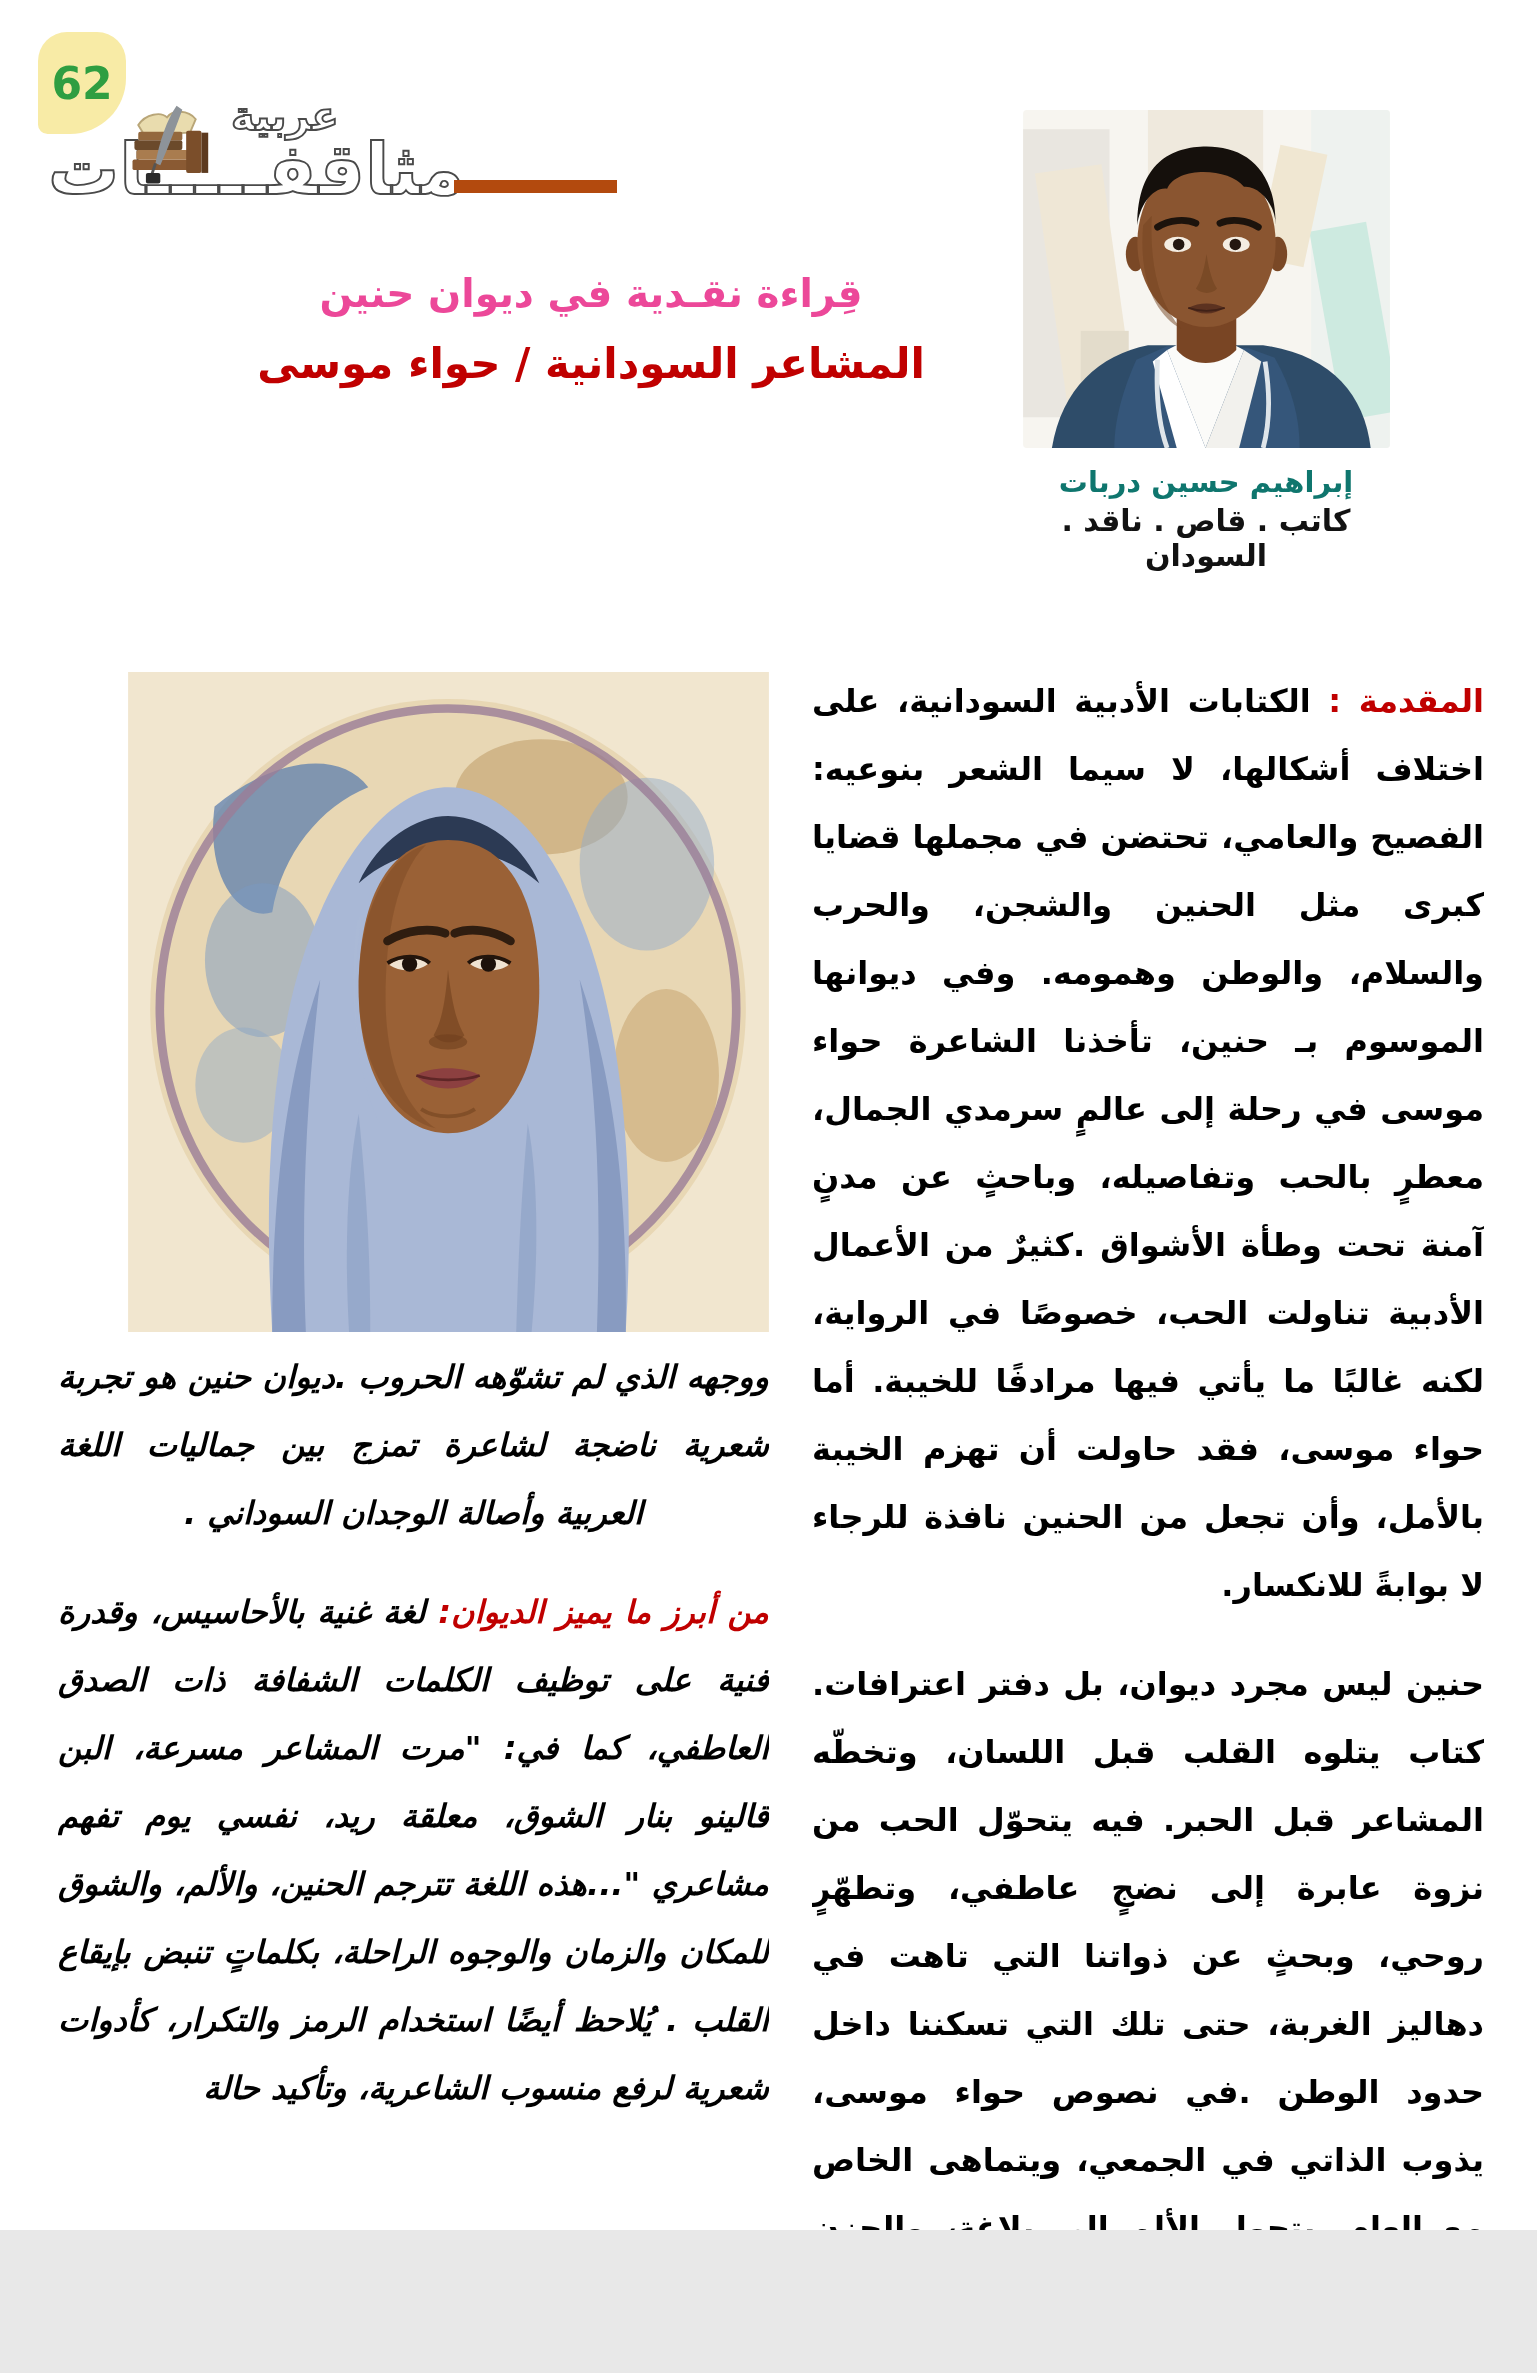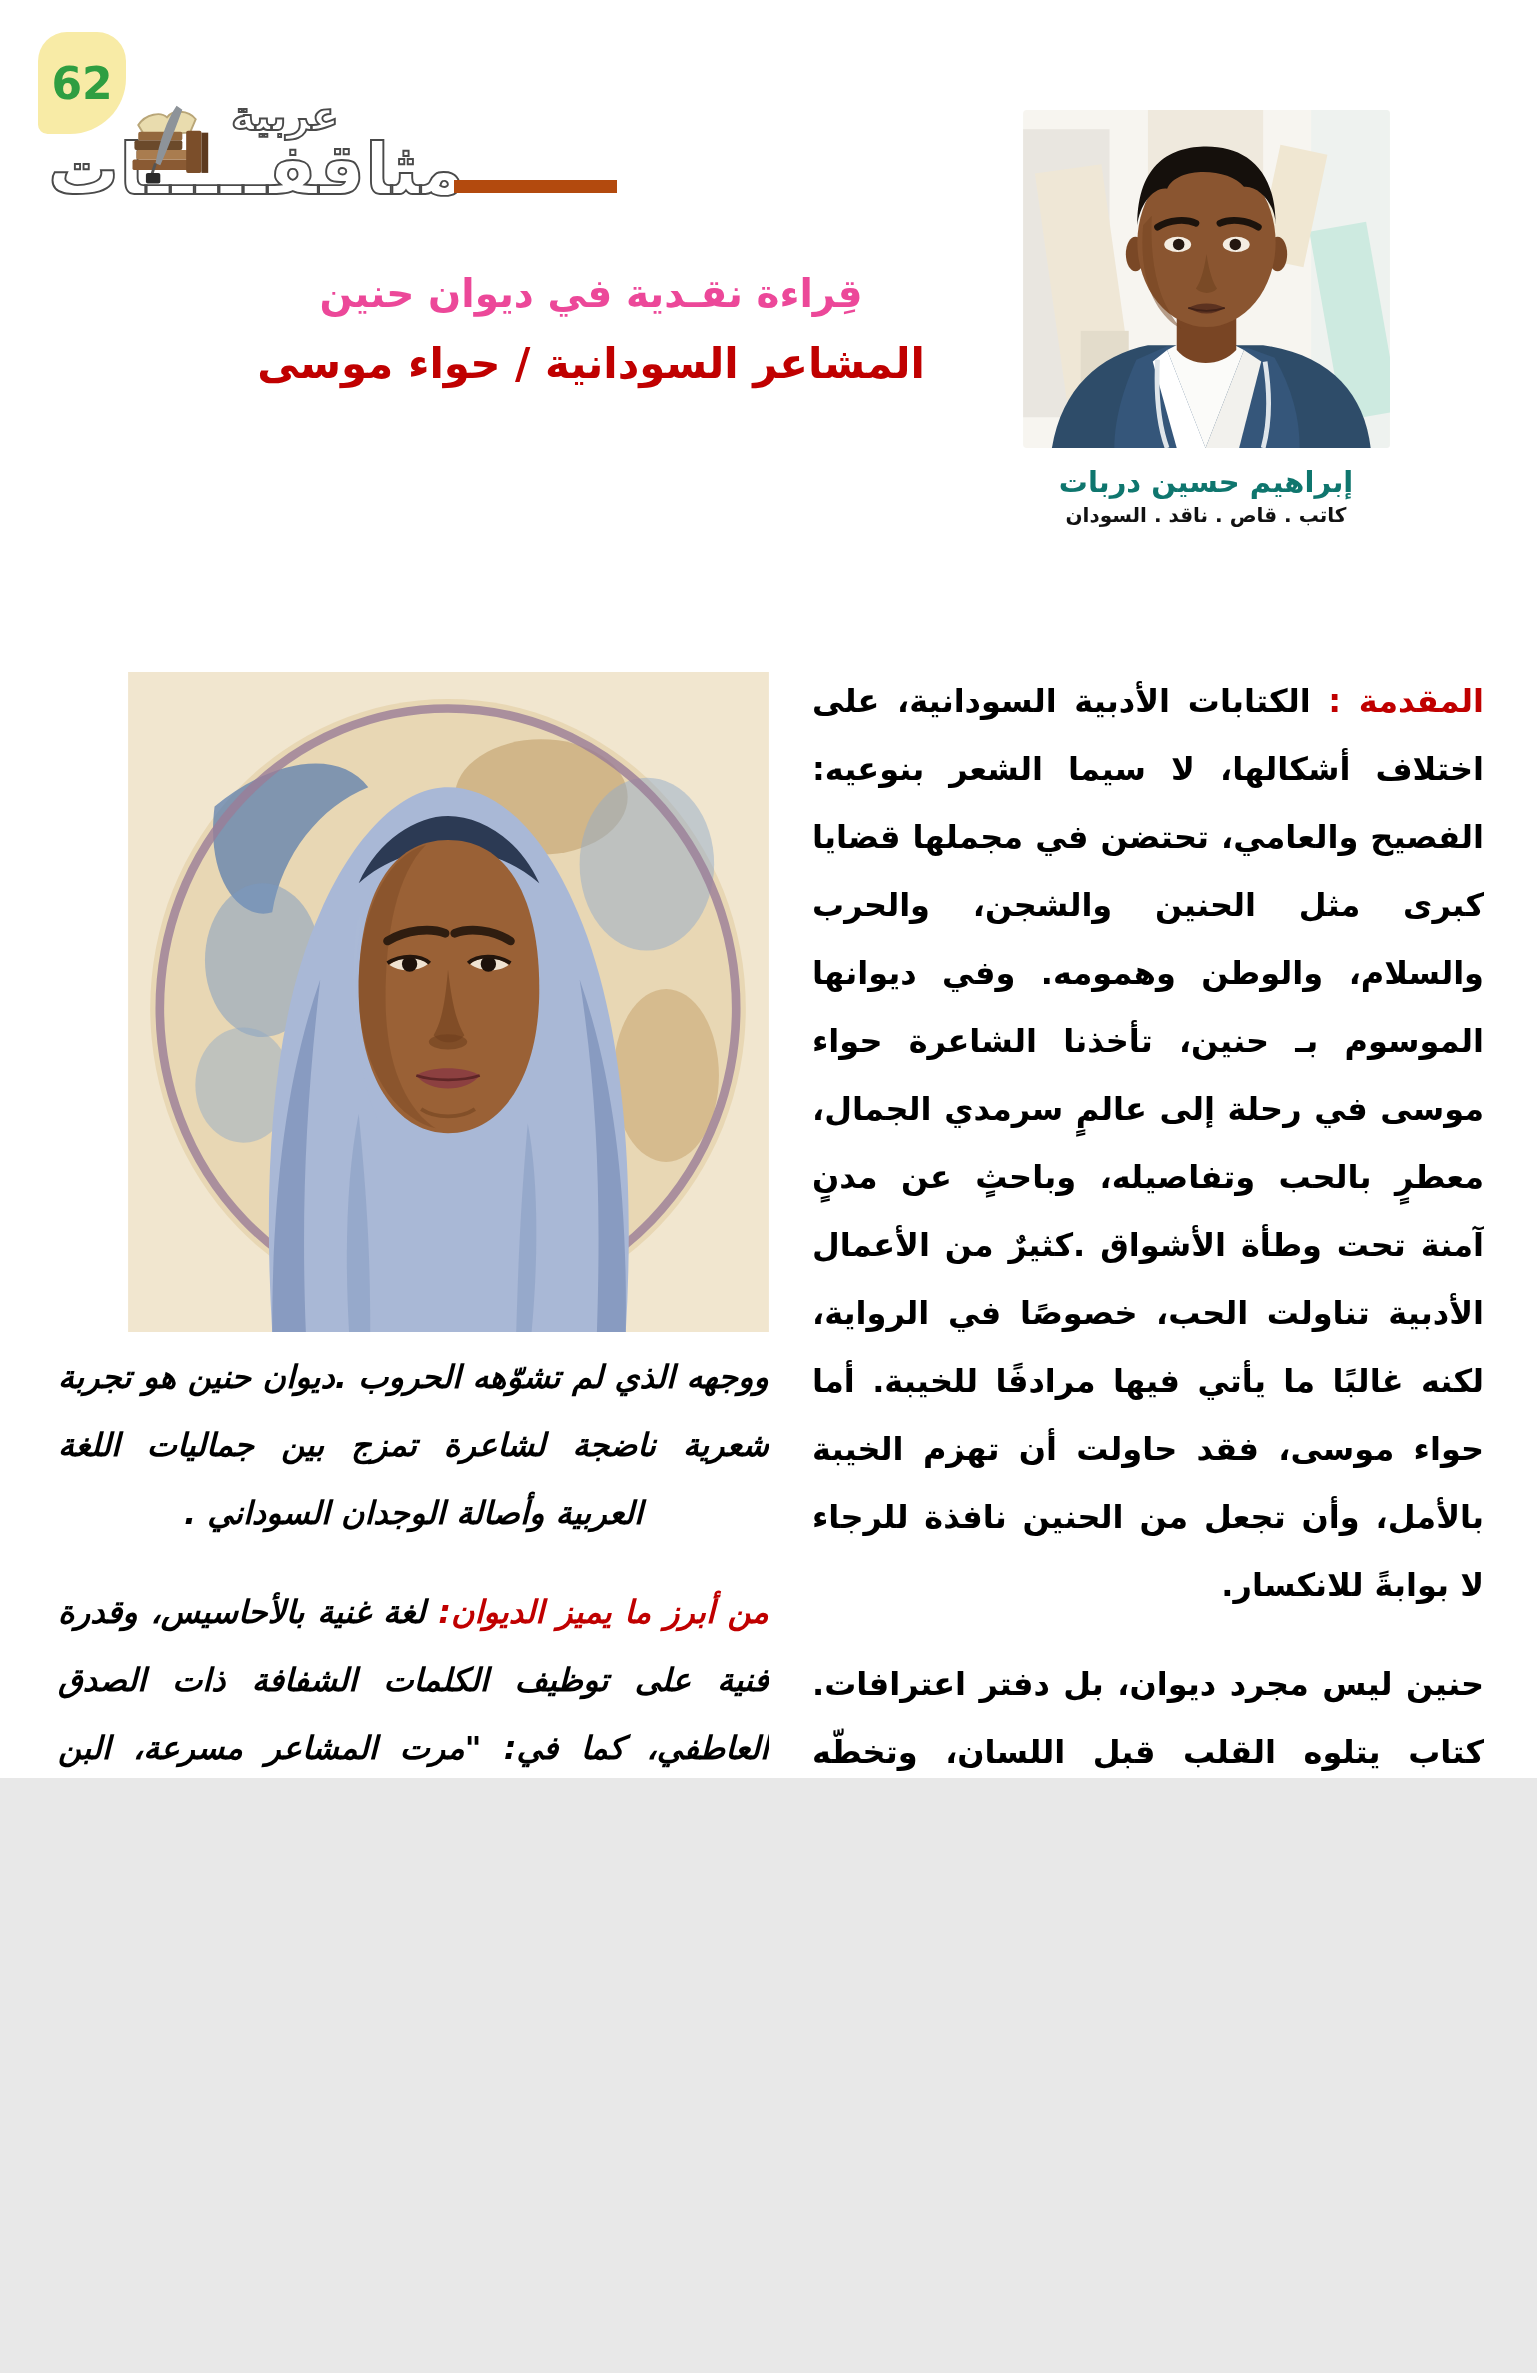--- a/index.html
+++ b/index.html
@@ -1,17 +1,17 @@
 <!DOCTYPE html>
 <html lang="ar"><head>
 <meta charset="utf-8">
 <style>
   html,body{margin:0;padding:0;background:#e8e8e8;}
   .page{
-    position:relative;width:1537px;height:1778px;margin:0 auto;
+    position:relative;width:1537px;height:2230px;margin:0 auto;
     background:#ffffff;overflow:hidden;
     font-family:"DejaVu Sans",sans-serif;
   }
   .abs{position:absolute;}
   
   .page-badge{
     left:38px;top:32px;width:88px;height:102px;
     background:#f8eba6;border-radius:29px 29px 56px 9.6px;
     display:flex;align-items:center;justify-content:center;
   }
@@ -29,21 +29,21 @@
   .logo-bar{left:454px;top:180px;width:163px;height:13.4px;background:#b34a0e;}
   .books{left:119px;top:102px;width:96px;height:92px;}
   
   .title-block{left:245px;top:271px;width:692px;text-align:center;direction:rtl;}
   .title-1{font-size:35px;font-weight:700;color:#0c0c0c;white-space:nowrap;margin:0 0 25px 0;}
   .title-2{font-size:39px;font-weight:700;color:#ec4899;white-space:nowrap;margin:0 0 23px 0;}
   .title-3{font-size:42px;font-weight:700;color:#c00000;white-space:nowrap;margin:0;}
   
   .man-photo{left:1023px;top:110px;width:367px;height:338px;border-radius:3.8px;overflow:hidden;}
   .author-name{left:1014px;top:465px;width:384px;text-align:center;color:#0f766e;font-size:29px;font-weight:700;direction:rtl;}
-  .author-role{left:1014px;top:503px;width:384px;text-align:center;color:#121212;font-size:20px;font-weight:700;direction:rtl;}
+  .author-role{left:1014px;top:503px;width:384px;text-align:center;color:#121212;font-size:30px;font-weight:700;direction:rtl;}
   
   .col{direction:rtl;}
   .body-para{
     margin:0;font-size:32px;font-weight:700;color:#000;
     line-height:68px;text-align:justify;direction:rtl;
   }
   .right-col{left:812px;top:667px;width:672px;height:1614px;overflow:hidden;}
   .left-col-text{left:58px;top:1343px;width:711px;height:999px;overflow:hidden;font-style:italic;}
   .para-gap{margin-top:31px;}
   .red-label{color:#c00000;}

